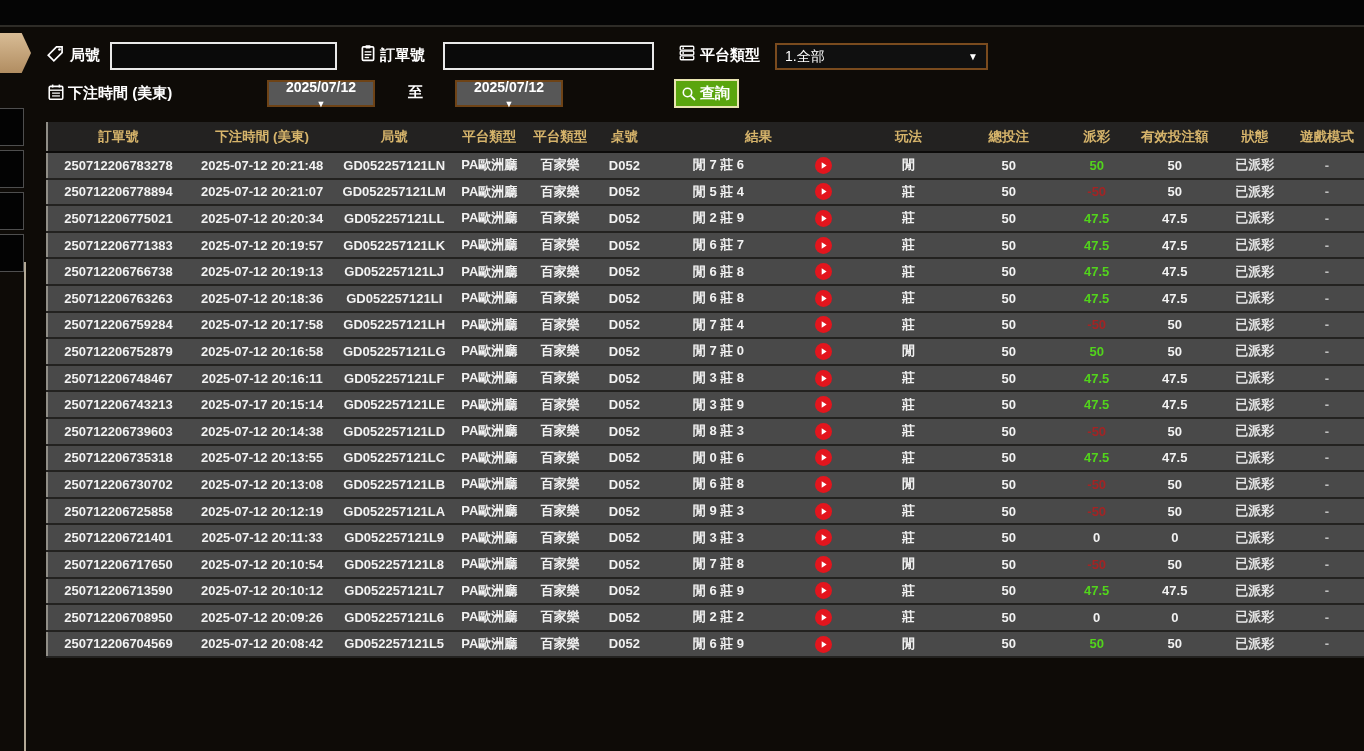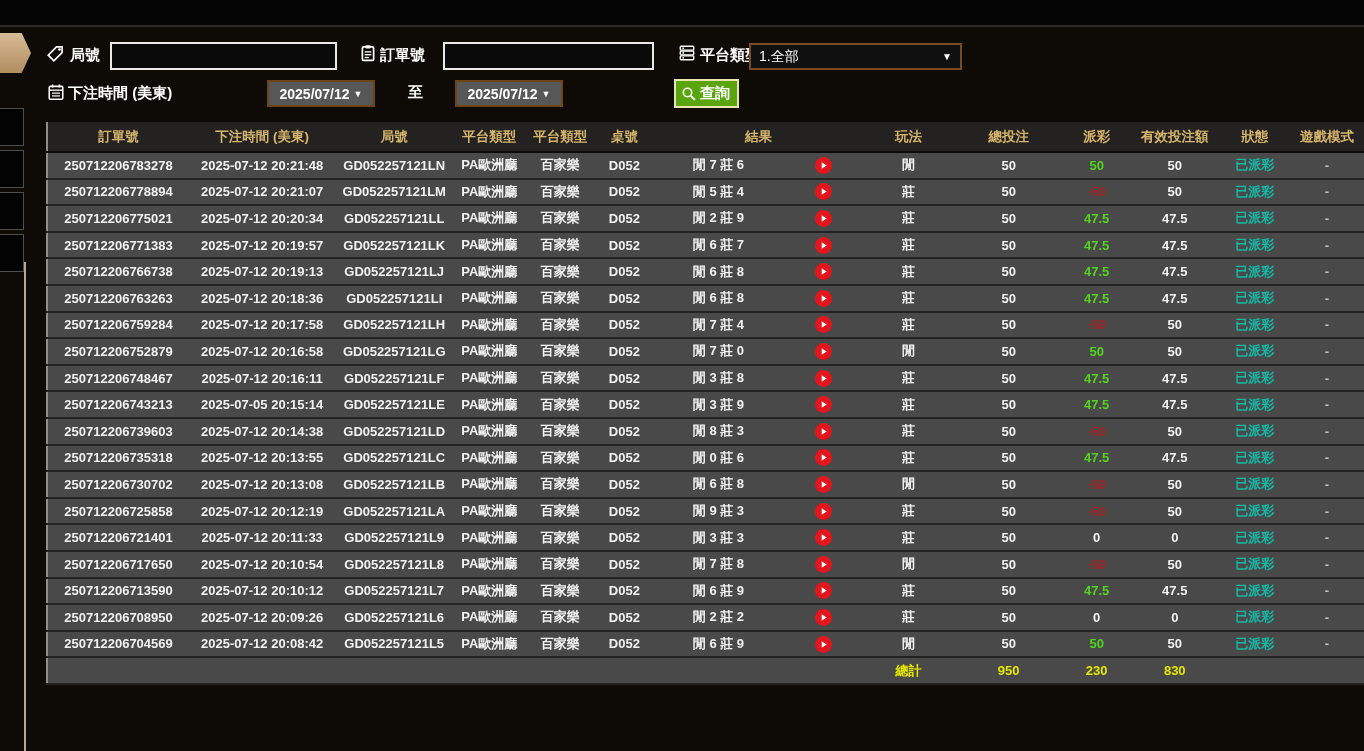--- a/index.html
+++ b/index.html
@@ -25,39 +25,39 @@
   .tinput { position:absolute; height:28px; background:#0a0a0a;
     border:2px solid #e9e9e9; color:#fff; font-size:14px; padding:0 6px;
     font-family:inherit; }
   .selbox { position:absolute; height:27px; background:#101010;
     border:2px solid #7a4b1e; color:#fff; font-size:14px;
     display:flex; align-items:center; justify-content:space-between;
     padding:0 8px; cursor:pointer; }
   .selbox .arr { font-size:10px; color:#fff; }
   .datebox { position:absolute; height:27px; width:108px; background:#575757;
     border:2px solid #6e4316; color:#fff; font-size:14px; font-weight:bold;
-    display:flex; align-items:center; justify-content:center; gap:4px; cursor:pointer; }
+    display:flex; align-items:center; justify-content:center; gap:4px; cursor:pointer;flex-direction:column; }
   .datebox .arr { font-size:9px; }
   .searchbtn { position:absolute; left:674px; top:79px; height:29px;
     background:#5aa50e; border:2px solid #e9e5b0; color:#fff;
     font-size:15px; font-weight:bold; display:flex; align-items:center;
     gap:3px; padding:0 7px 0 5px; cursor:pointer; font-family:inherit;justify-content:center; }
   
   .tablewrap { position:absolute; left:46px; top:122px; width:1318px; }
   table { border-collapse:collapse; table-layout:fixed; width:1318px;
     border-left:2px solid #8f8d86; }
   thead th { height:30px; background:#232221; color:#d6b46b;
     font-size:13.5px; font-weight:bold; border-bottom:2px solid #0c0b0a;
     overflow:hidden; white-space:nowrap; }
   tbody td { height:26.6px; background:#494949; color:#f2f2f2;
     font-size:13px; font-weight:bold; text-align:center;
     border-bottom:2px solid #232220; overflow:hidden; white-space:nowrap; }
   td.pos  { color:#52d41c; }
   td.neg  { color:#a32424; }
-  td.status { color:#14b8a6; }
+  td.status { color:#e5e5e5; }
   td.dim  { color:#c0c0c0; }
   tr.sumrow td { color:#e6e600; }
   .play-badge { display:inline-flex; width:17px; height:17px; border-radius:50%;
     background:#e3151d; align-items:center; justify-content:center;
     vertical-align:middle; cursor:pointer; }
   .play-badge svg { display:block; }
 </style>
 </head>
 <body>
 
@@ -95,21 +95,21 @@
   <svg width="18" height="18" viewBox="0 0 16 16">
       <rect x="2" y="2" width="12" height="3.4" rx="0.8" fill="none" stroke="#fff" stroke-width="1.2"></rect>
       <rect x="2" y="6.3" width="12" height="3.4" rx="0.8" fill="none" stroke="#fff" stroke-width="1.2"></rect>
       <rect x="2" y="10.6" width="12" height="3.4" rx="0.8" fill="none" stroke="#fff" stroke-width="1.2"></rect>
       <circle cx="4.6" cy="3.7" r="0.8" fill="#fff"></circle>
       <circle cx="4.6" cy="8" r="0.8" fill="#fff"></circle>
       <circle cx="4.6" cy="12.3" r="0.8" fill="#fff"></circle>
     </svg>
 </span>
 <span class="flabel" style="left:700px;top:46px">平台類型</span>
-<div class="selbox" style="left:749px;top:43px;width:213px">
+<div class="selbox" style="left:775px;top:43px;width:213px">
   <span>1.全部</span>
   <span class="arr">▼</span>
 </div>
 
 <span class="ficon" style="left:47px;top:83px">
   <svg width="18" height="18" viewBox="0 0 16 16">
       <rect x="2" y="3" width="12" height="11.4" rx="1" fill="none" stroke="#fff" stroke-width="1.4"></rect>
       <line x1="5" y1="1.4" x2="5" y2="4" stroke="#fff" stroke-width="1.4"></line>
       <line x1="11" y1="1.4" x2="11" y2="4" stroke="#fff" stroke-width="1.4"></line>
       <line x1="2" y1="6.4" x2="14" y2="6.4" stroke="#fff" stroke-width="1.2"></line>
@@ -348,21 +348,21 @@
             </span></td>
           <td>莊</td>
           <td>50</td>
           <td class="pos">47.5</td>
           <td>47.5</td>
           <td class="status">已派彩</td>
           <td class="dim">-</td>
         </tr>
         <tr>
           <td>250712206743213</td>
-          <td>2025-07-05 20:15:14</td>
+          <td>2025-07-17 20:15:14</td>
           <td>GD052257121LE</td>
           <td>PA歐洲廳</td>
           <td>百家樂</td>
           <td>D052</td>
           <td>閒 3 莊 9</td>
           <td><span class="play-badge">
               <svg width="9" height="9" viewBox="0 0 10 10">
                 <polygon points="3,1.5 8.5,5 3,8.5" fill="#fff"></polygon>
               </svg>
             </span></td>
@@ -546,23 +546,15 @@
                 <polygon points="3,1.5 8.5,5 3,8.5" fill="#fff"></polygon>
               </svg>
             </span></td>
           <td>閒</td>
           <td>50</td>
           <td class="pos">50</td>
           <td>50</td>
           <td class="status">已派彩</td>
           <td class="dim">-</td>
         </tr>
-        <tr class="sumrow">
-          <td colspan="8"></td>
-          <td>總計</td>
-          <td>950</td>
-          <td>230</td>
-          <td>830</td>
-          <td colspan="2"></td>
-        </tr>
       </tbody>
   </table>
 </div>
 
 </body></html>

